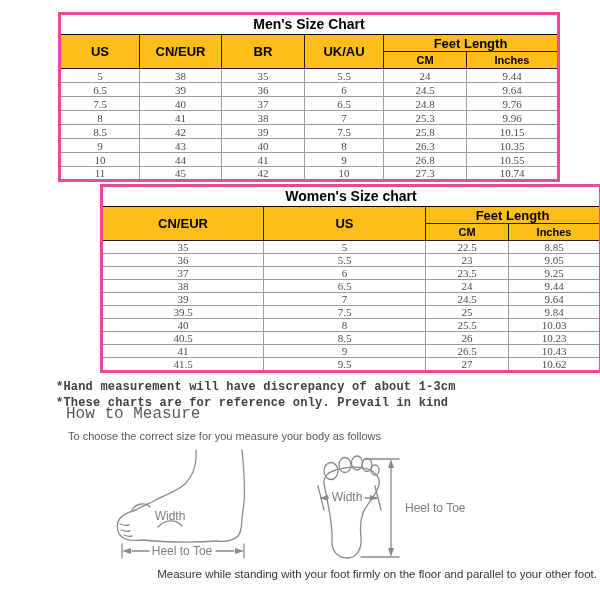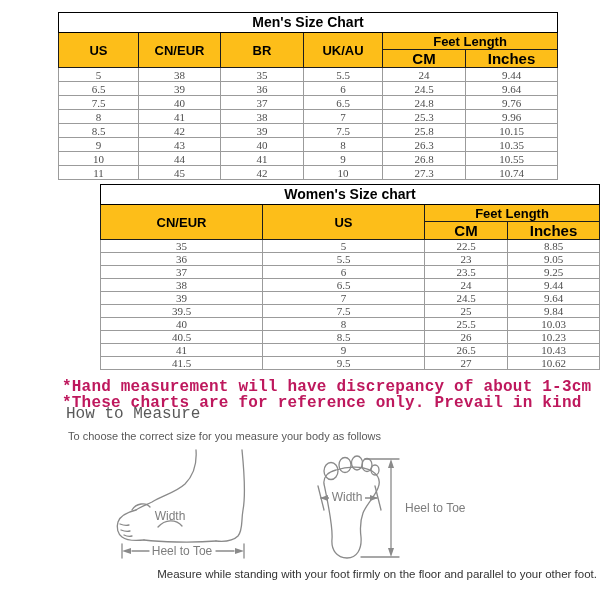--- a/index.html
+++ b/index.html
@@ -17,32 +17,32 @@
 
   .chart-title-cell {
     background:#fff; border:1px solid #000; color:#000;
     font-size:14px; font-weight:bold; height:19px; line-height:19px;
   }
   tr.head-row th, tr.sub-row th {
     background:var(--accent); border:1px solid #1c1c1c; color:#000;
     font-weight:bold;
   }
   tr.head-row th { font-size:13px; height:17px; }
-  tr.sub-row  th { font-size:15px; height:17px; }
+  tr.sub-row  th { font-size:11px; height:17px; }
 
   tbody td {
     border:1px solid #9b9b9b; color:#4d4d4d;
     font-family:"Liberation Serif", serif; font-size:11px;
   }
   table.men   tbody td { height:14px; }
   table.women tbody td { height:13px; }
-  table.size-table { border:1px solid #ec4899; }
-
-  .notes { position:absolute; left:62px; top:379px; font-family:"Liberation Mono", monospace;
-           font-weight:bold; font-size:16px; color:#be185d; line-height:16px; letter-spacing:0.2px; }
+  table.size-table { border:3px solid #ec4899; }
+
+  .notes { position:absolute; left:56px; top:379px; font-family:"Liberation Mono", monospace;
+           font-weight:bold; font-size:12px; color:#404040; line-height:16px; letter-spacing:0.2px; }
 
   .howto-heading { position:absolute; left:66px; top:405px; font-size:16px; color:#595959;font-family:Liberation Mono, monospace; }
   .howto-sub     { position:absolute; left:68px; top:430px; font-size:11px; color:#595959; }
 
   .diagram { position:absolute; }
   .diagram-side      { left:108px; top:448px; }
   .diagram-footprint { left:315px; top:446px; }
   .diagram svg { display:block; }
   .diagram path, .diagram line, .diagram ellipse { fill:none; stroke:#8a8a8a; stroke-width:1.3; stroke-linecap:round; }
   .diagram polygon { fill:#8a8a8a; stroke:none; }

